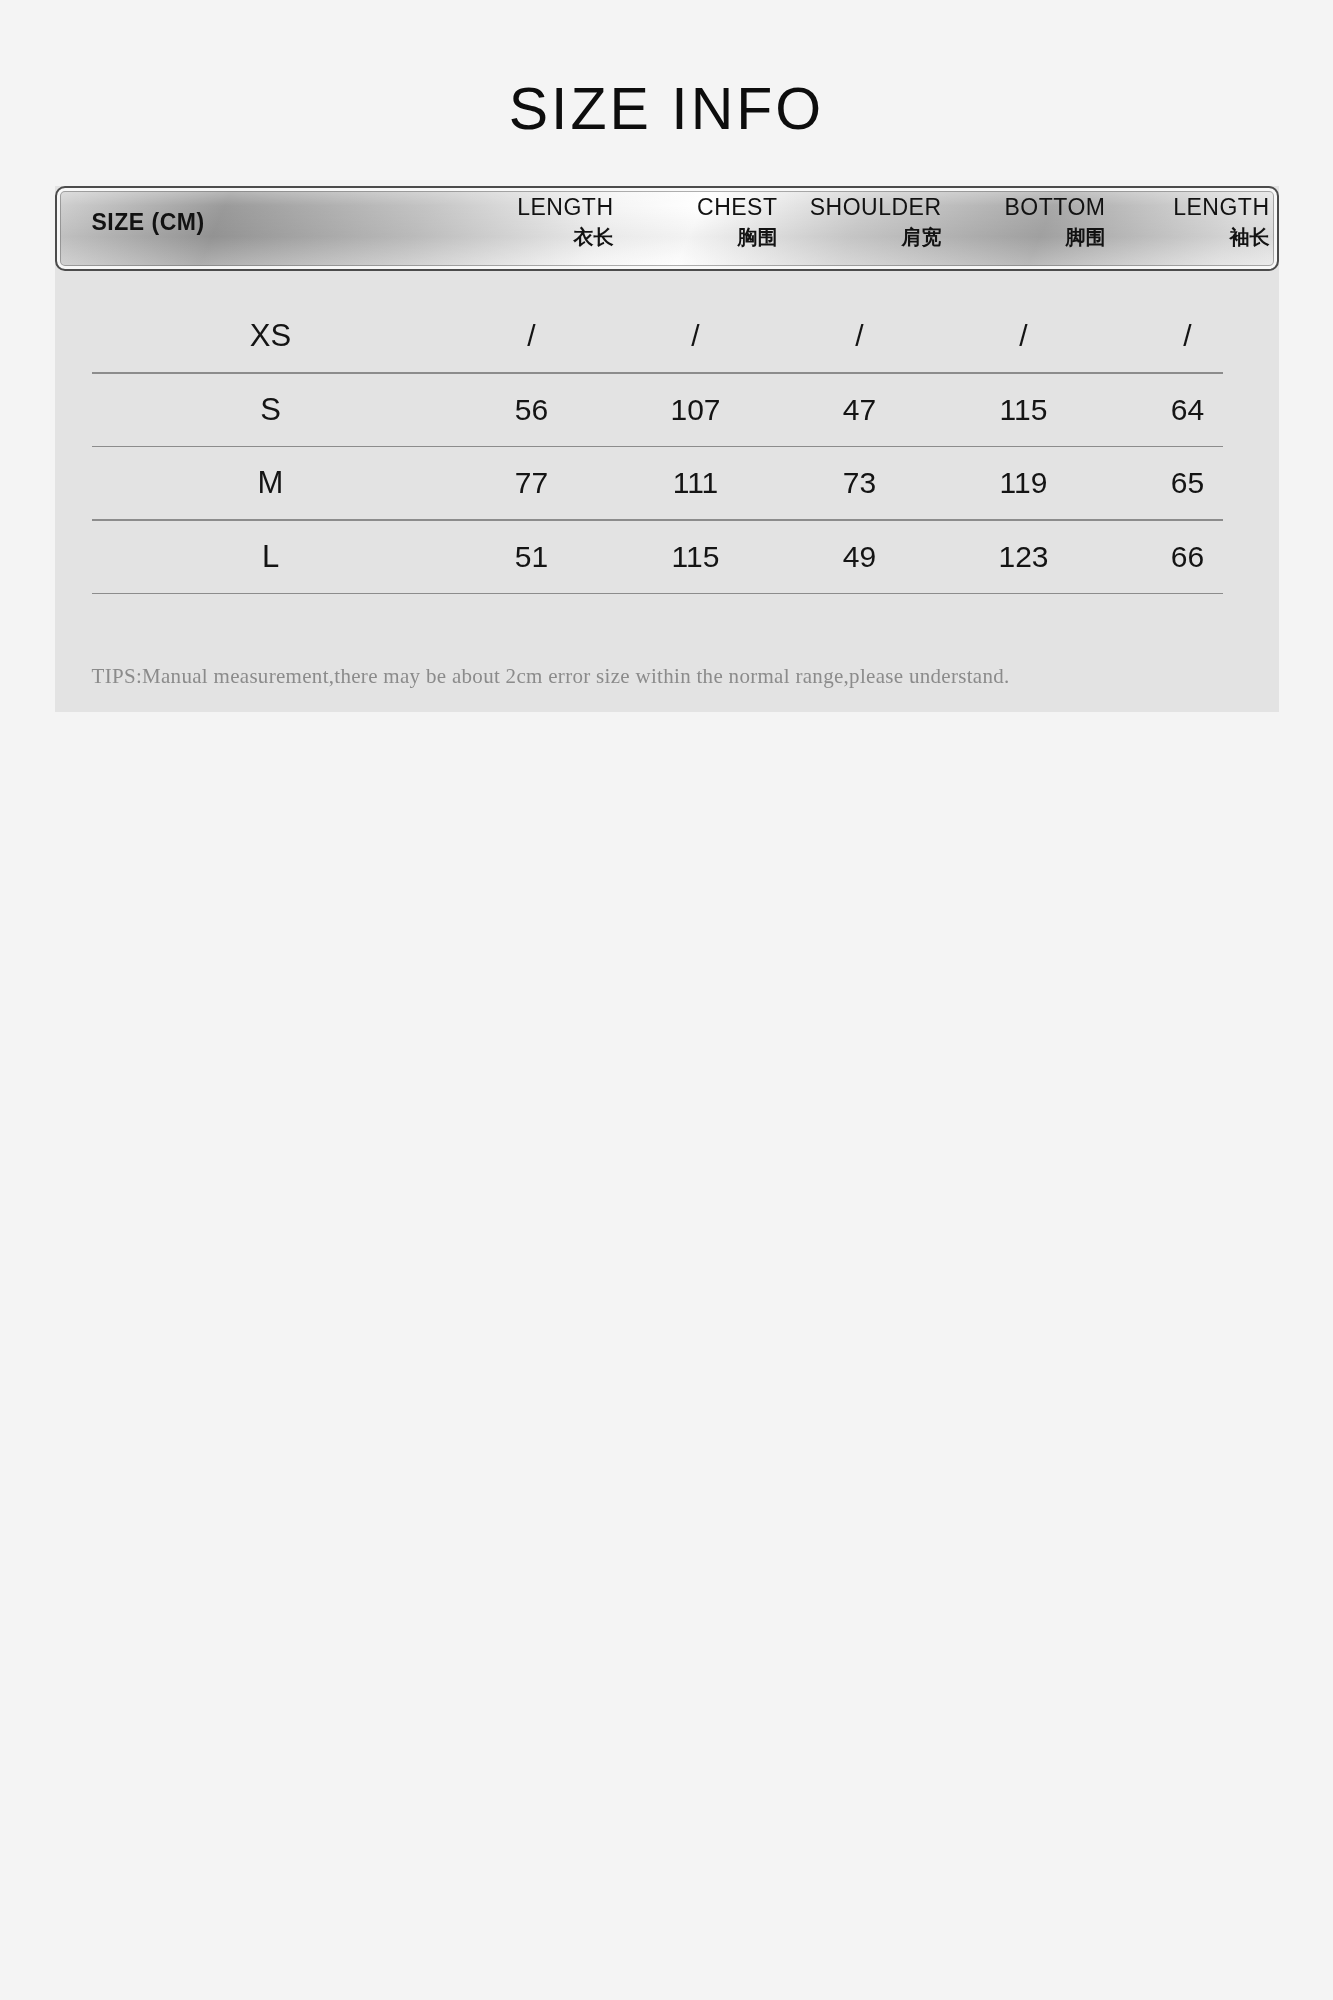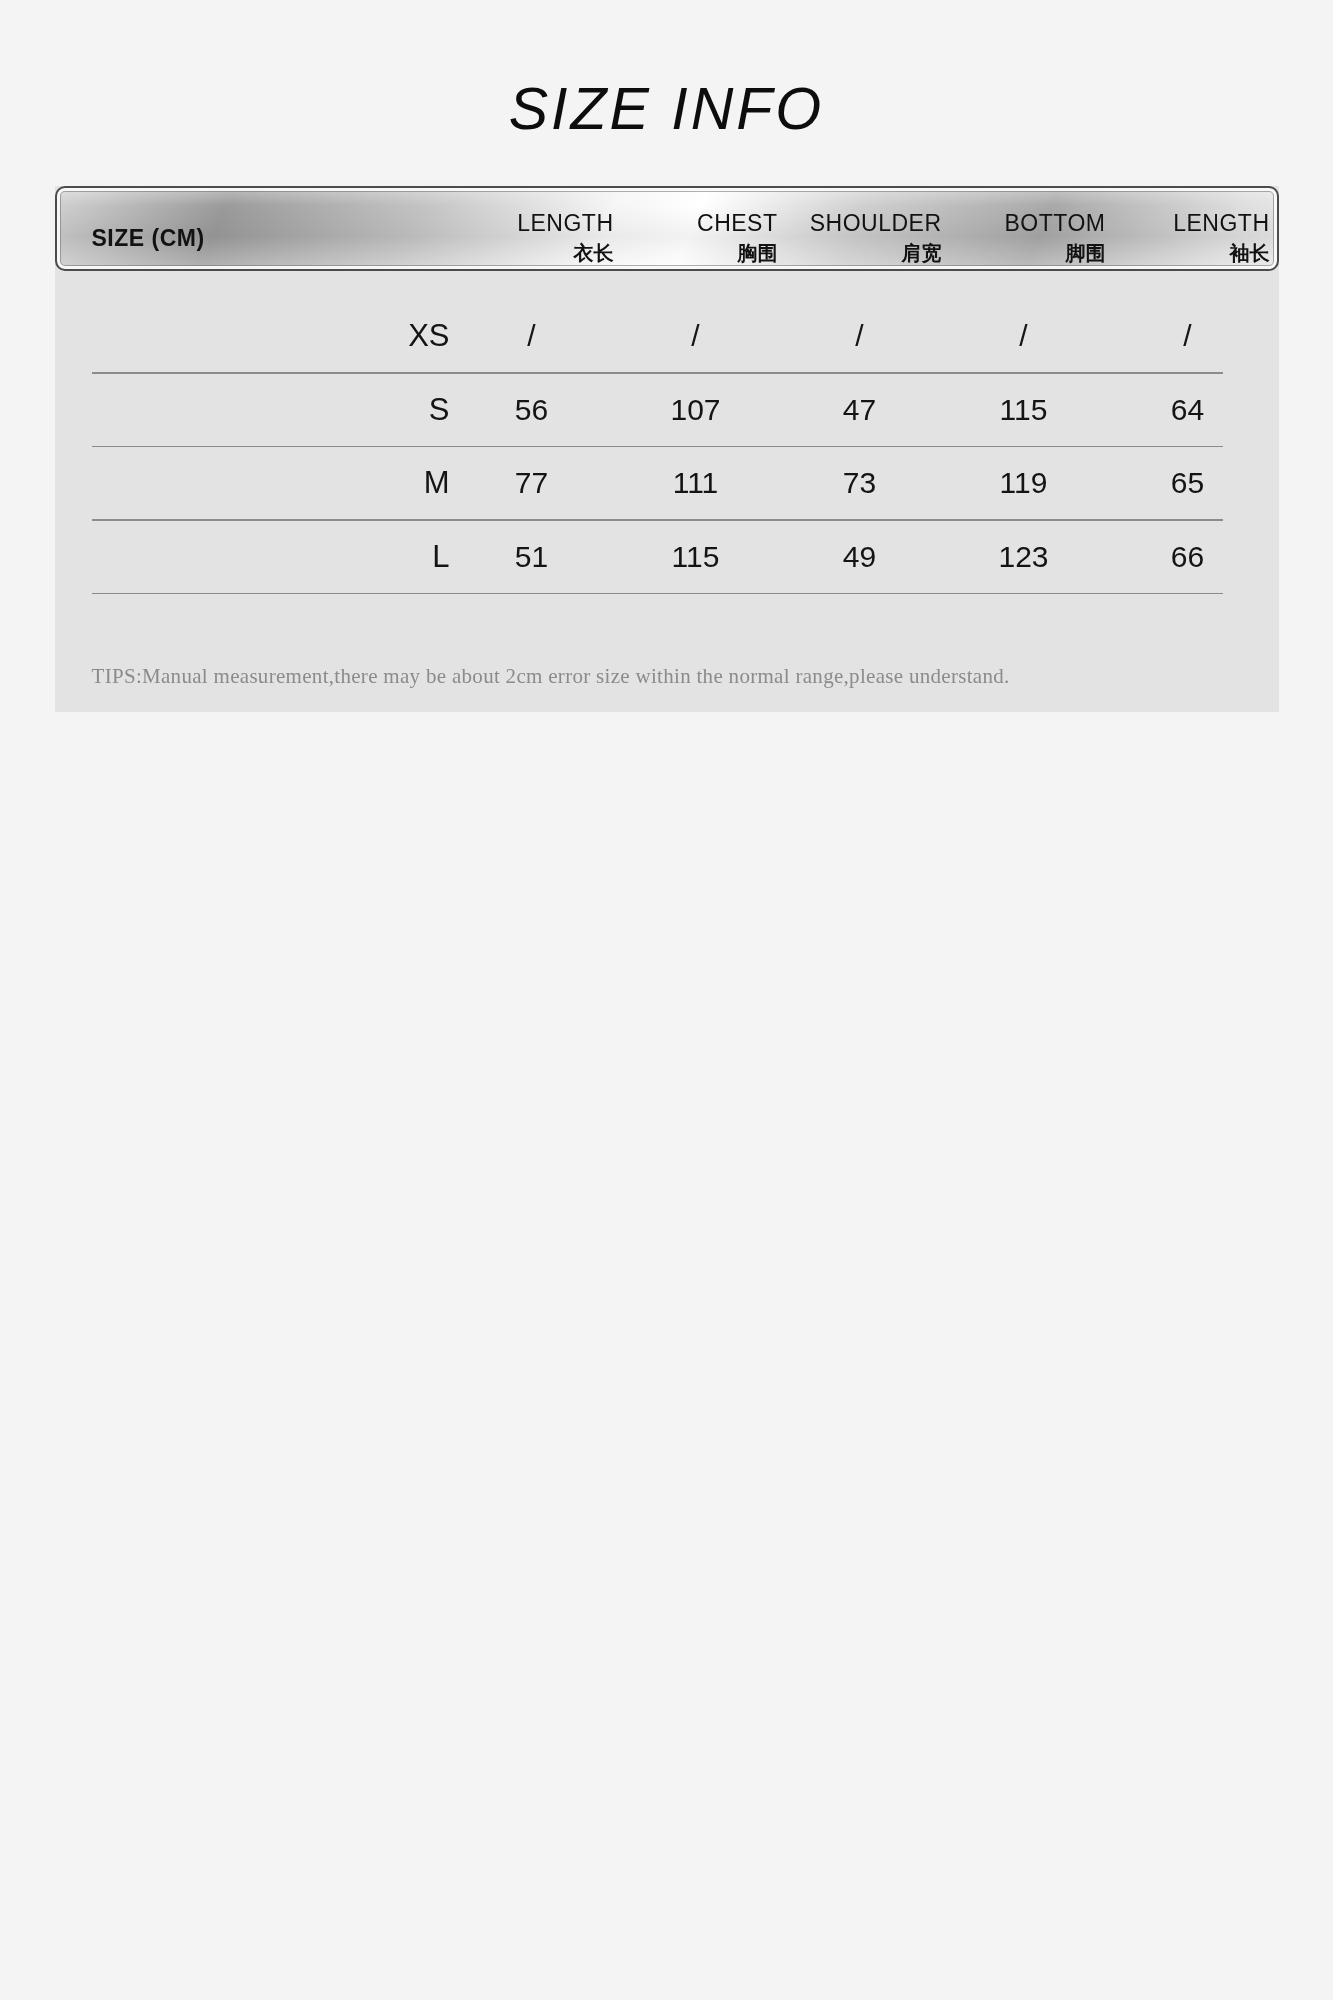--- a/index.html
+++ b/index.html
@@ -10,40 +10,39 @@
     color:#141414;
     overflow:hidden;
   }
   .title{
     margin:77px 0 0 0;
     height:64px;line-height:64px;
     text-align:center;
     font-size:59px;font-weight:400;
     letter-spacing:3px;
     color:#0d0d0d;
-    font-style:italic;
   }
   .panel{
     width:1224px;
     margin:45px auto 0 auto;
     background:#e3e3e3;
   }
   
   .header-bar{
     box-sizing:border-box;
     height:85px;
     border:2px solid #4c4c4c;
     border-radius:10px;
     background:
       linear-gradient(180deg, rgba(255,255,255,0.35) 0%, rgba(255,255,255,0) 22%, rgba(0,0,0,0.05) 60%, rgba(255,255,255,0.25) 100%),
       linear-gradient(113deg,#d2d2d2 0%,#9a9a9a 14%,#c4c4c4 30%,#f5f5f5 45%,#ffffff 52%,#cfcfcf 65%,#a8a8a8 80%,#dedede 95%,#e8e8e8 100%);
     box-shadow:
       inset 0 0 0 3px rgba(255,255,255,0.92),
       inset 0 0 0 4px rgba(110,110,110,0.55);
-    padding-top:20px;
+    padding-top:4px;
     margin-top:18px;
   }
   .grid{
     display:grid;
     grid-template-columns:358px 164px 164px 164px 164px 164px;
     align-items:center;
   }
   .header-bar .grid{padding-left:35px;}
   .hcell{text-align:right;}
   .hcell.label-cell{text-align:left;}
@@ -59,21 +58,21 @@
     white-space:nowrap;
   }
   .row{
     height:72px;
     padding-left:37px;
   }
   .row .grid{height:72px;}
   .row.first{margin-top:29px;}
   .size-cell{
     font-size:31px;color:#141414;
-    text-align:right;
+    text-align:center;
   }
   .val-cell{
     font-size:30px;color:#141414;
     text-align:center;
   }
   .hr{
     width:1131px;height:1.5px;
     margin-left:37px;
     background:#8c8c8c;
   }

